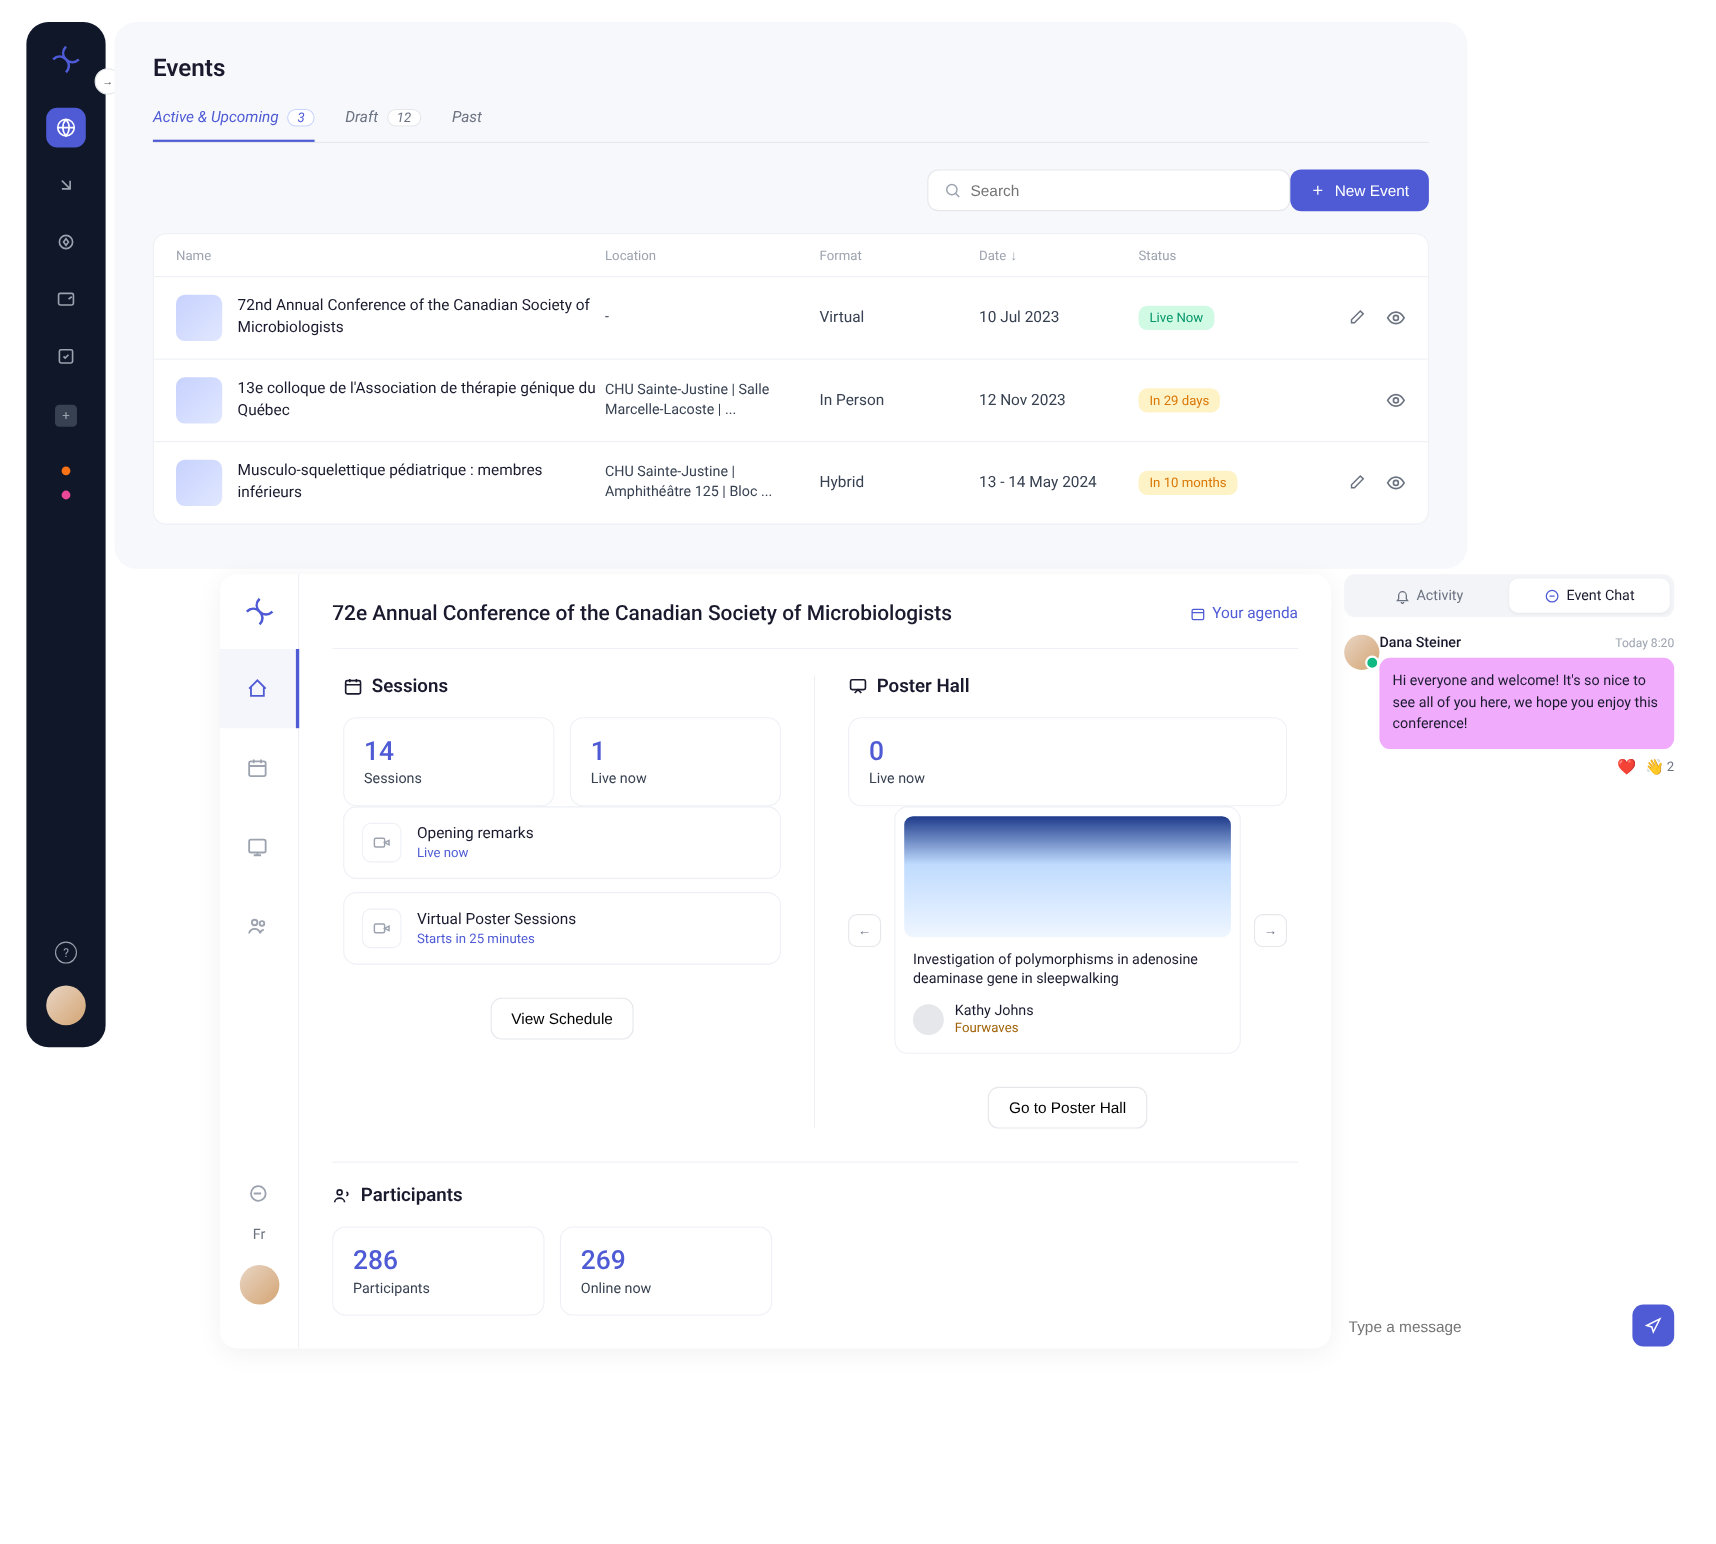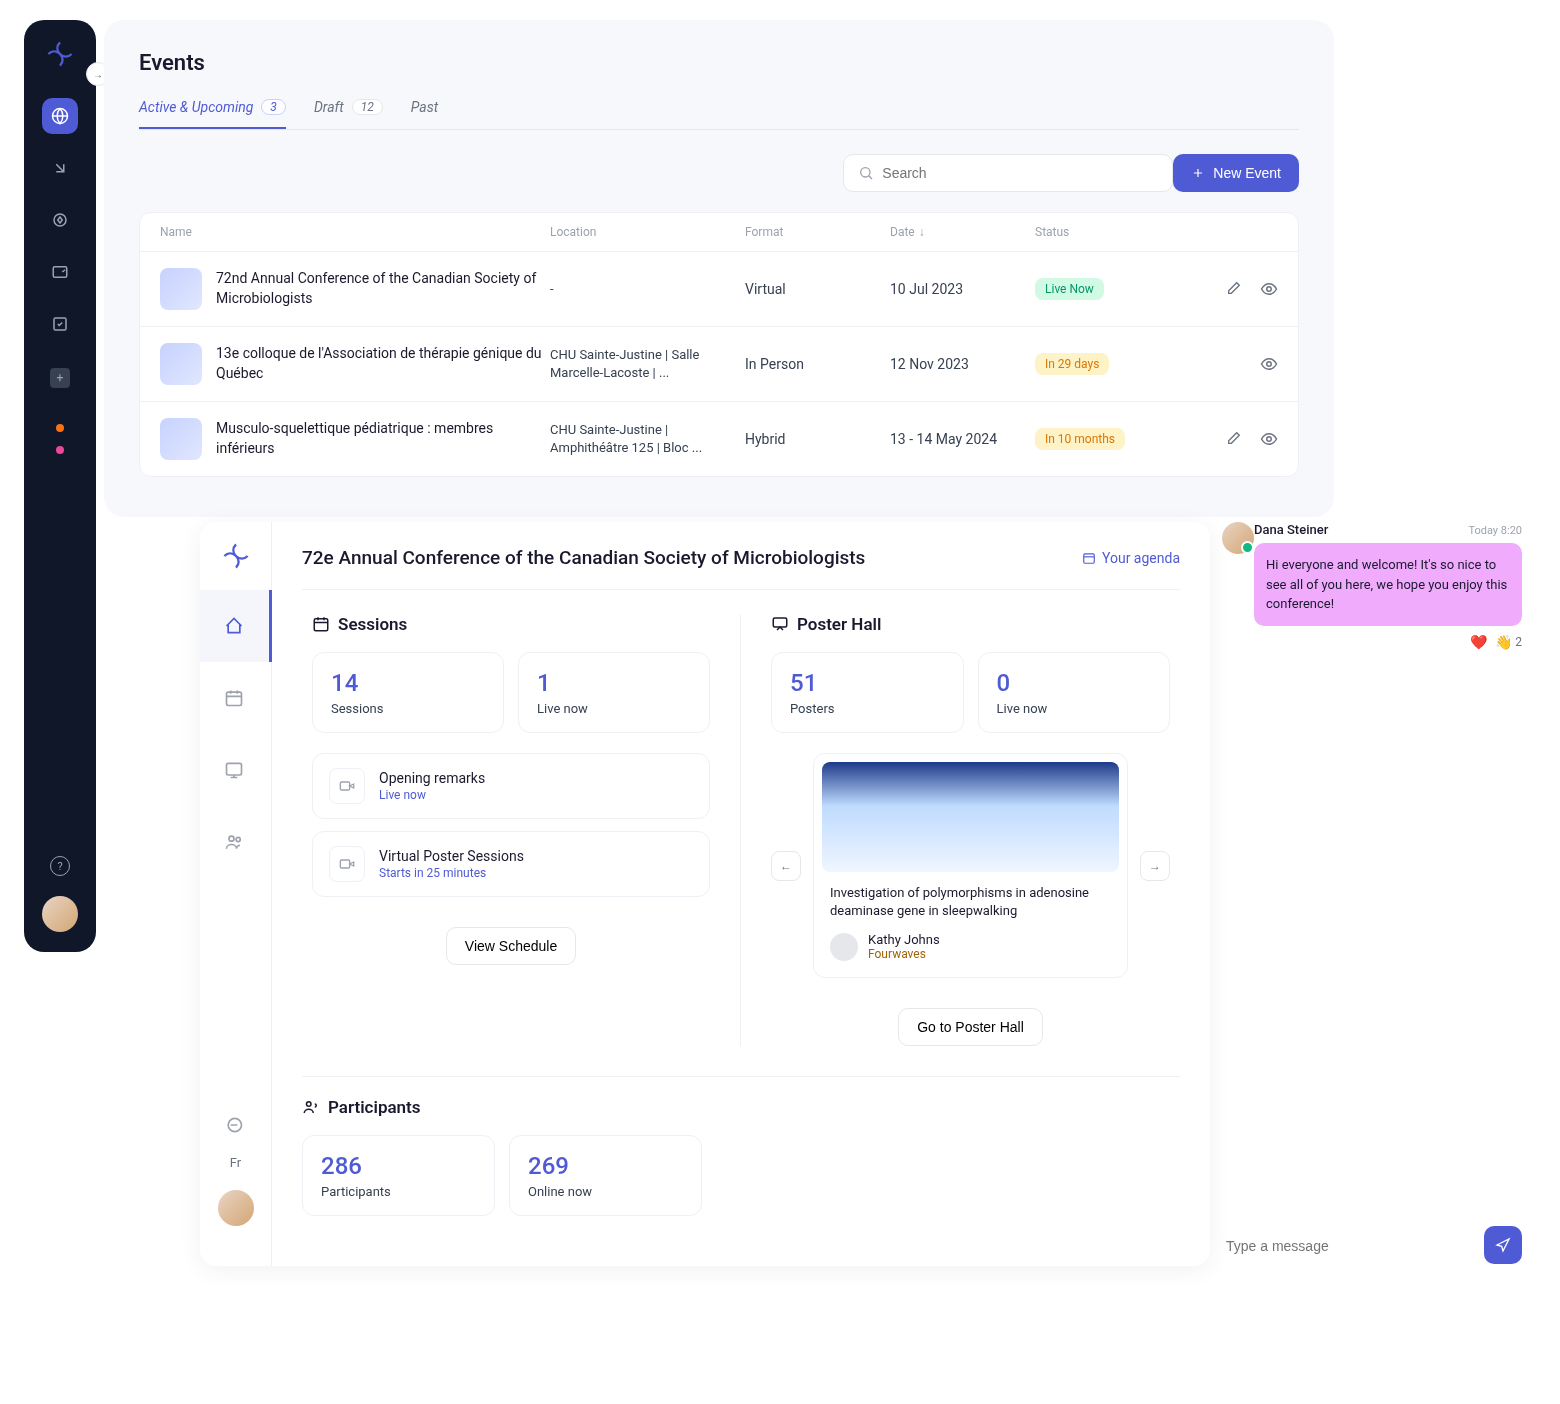--- a/index.html
+++ b/index.html
@@ -62,21 +62,21 @@
 
 .event-content { flex: 1; padding: 24px 30px 30px; }
 .event-header { display: flex; justify-content: space-between; align-items: center; padding-bottom: 20px; border-bottom: 1px solid #eef0f5; margin-bottom: 24px; }
 .event-title { font-size: 19px; font-weight: 500; }
 .agenda-link { color: #4f5bd5; font-size: 14px; display: flex; align-items: center; gap: 6px; cursor: pointer; }
 .event-grid { display: grid; grid-template-columns: 1fr 1fr; gap: 0; }
 .event-section { padding: 0 10px; }
 .event-section:first-child { border-right: 1px solid #eef0f5; padding-right: 30px; }
 .event-section:nth-child(2) { padding-left: 30px; }
 .section-title { font-size: 17px; font-weight: 600; display: flex; align-items: center; gap: 8px; margin-bottom: 18px; }
-.stat-cards { display: flex; gap: 14px; margin-bottom: 20px; }
+.stat-cards { display: flex; gap: 14px; }
 .stat-card { flex: 1; border: 1px solid #eef0f5; border-radius: 12px; padding: 16px 18px; }
 .stat-num { font-size: 24px; color: #4f5bd5; font-weight: 500; }
 .stat-label { font-size: 13px; color: #374151; margin-top: 4px; }
 .session-item { border: 1px solid #eef0f5; border-radius: 12px; padding: 14px 16px; display: flex; align-items: center; gap: 14px; margin-bottom: 12px; cursor: pointer; }
 .session-icon { width: 36px; height: 36px; border: 1px solid #eef0f5; border-radius: 8px; display: flex; align-items: center; justify-content: center; color: #9ca3af; }
 .session-name { font-size: 14px; }
 .session-status { font-size: 12px; color: #4f5bd5; margin-top: 2px; }
 .view-btn { border: 1px solid #e5e7eb; background: #fff; border-radius: 10px; padding: 10px 18px; font-size: 14px; cursor: pointer; display: block; margin: 30px auto 0; }
 
 .poster-carousel { display: flex; align-items: center; gap: 12px; }
@@ -378,24 +378,20 @@
         <div class="event-section">
           <div class="section-title">
             <svg width="18" height="18" viewBox="0 0 24 24" fill="none" stroke="currentColor" stroke-width="2">
                 <rect x="3" y="4" width="18" height="12" rx="2"></rect>
                 <path d="M8 20l4-4 4 4"></path>
               </svg>
             <span>Poster Hall</span>
           </div>
           <div class="stat-cards">
             <div class="stat-card">
-                <div class="stat-num">51</div>
-                <div class="stat-label">Posters</div>
-              </div>
-            <div class="stat-card">
                 <div class="stat-num">0</div>
                 <div class="stat-label">Live now</div>
               </div>
           </div>
           <div class="poster-carousel">
             <button class="carousel-btn">←</button>
             <div class="poster-card">
               <div class="poster-img"></div>
               <div class="poster-title">Investigation of polymorphisms in adenosine deaminase gene in sleepwalking</div>
               <div class="poster-author">
@@ -426,20 +422,35 @@
             </div>
           <div class="stat-card">
               <div class="stat-num">269</div>
               <div class="stat-label">Online now</div>
             </div>
         </div>
       </div>
     </div>
   </div>
   <div class="chat-panel">
+    <div class="chat-tabs">
+      <div class="chat-tab">
+        <svg width="14" height="14" viewBox="0 0 24 24" fill="none" stroke="currentColor" stroke-width="2">
+            <path d="M18 16v-5a6 6 0 1 0-12 0v5l-2 3h16zM10 21a2 2 0 0 0 4 0"></path>
+          </svg>
+        <span>Activity</span>
+      </div>
+      <div class="chat-tab active">
+        <svg width="14" height="14" viewBox="0 0 24 24" fill="none" stroke="#4f5bd5" stroke-width="2">
+            <circle cx="12" cy="12" r="9"></circle>
+            <path d="M8 12h8"></path>
+          </svg>
+        <span>Event Chat</span>
+      </div>
+    </div>
     <div class="chat-messages">
       <div class="chat-msg">
         <div class="msg-avatar"></div>
         <div class="msg-body">
           <div class="msg-header">
               <span class="msg-name">Dana Steiner</span>
               <span class="msg-time">Today 8:20</span>
             </div>
           <div class="msg-bubble">Hi everyone and welcome! It's so nice to see all of you here, we hope you enjoy this conference!</div>
           <div class="reactions">

